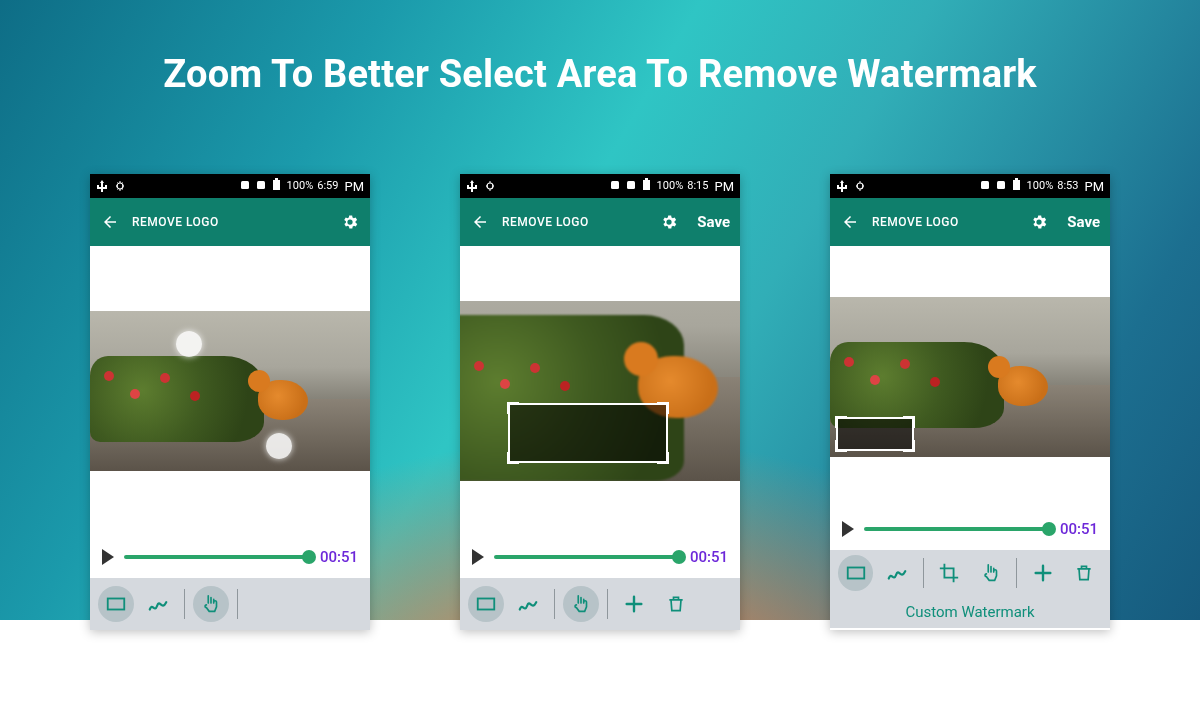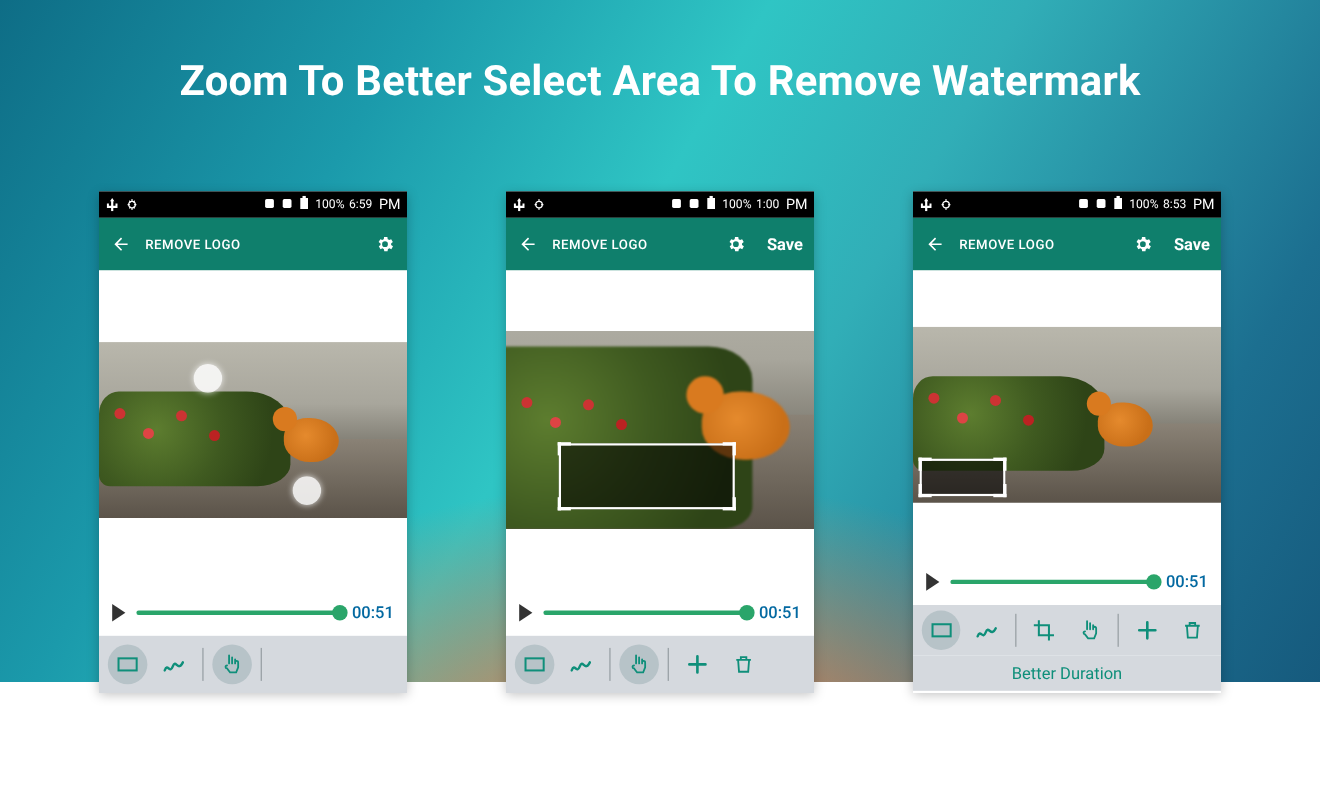--- a/index.html
+++ b/index.html
@@ -64,21 +64,21 @@
   .corner.tl { top:-3px; left:-3px; border-right:none; border-bottom:none; }
   .corner.tr { top:-3px; right:-3px; border-left:none; border-bottom:none; }
   .corner.bl { bottom:-3px; left:-3px; border-right:none; border-top:none; }
   .corner.br { bottom:-3px; right:-3px; border-left:none; border-top:none; }
 
   
   .player { height: 42px; background:#fff; display:flex; align-items:center; padding: 0 12px; gap:10px; }
   .play { width:0; height:0; border-left:12px solid #333; border-top:8px solid transparent; border-bottom:8px solid transparent; }
   .track { flex:1; height:4px; background:#2aa56a; border-radius:2px; position:relative; }
   .thumb { position:absolute; right:-6px; top:-5px; width:14px; height:14px; border-radius:50%; background:#2aa56a; }
-  .time { color:#0369a1; font-size:15px; font-weight:500; }
+  .time { color:#6d28d9; font-size:15px; font-weight:500; }
 
   
   .tools { height: 52px; background:#d5d9de; display:flex; align-items:center; padding:0 8px; gap:6px; }
   .tbtn { width:36px; height:36px; border-radius:50%; display:flex; align-items:center; justify-content:center; }
   .tbtn.sel { background:#b7c3c8; }
   .tsep { width:1px; height:30px; background:#8f979c; margin:0 2px; }
   .tico { color:#0f8f7a; }
 
   .extra { height:32px; background:#d5d9de; display:flex; align-items:center; justify-content:center; color:#0f8f7a; font-size:15px; }
 
@@ -213,21 +213,21 @@
                 <rect x="1" y="1" width="8" height="8" rx="1.5" fill="#fff"></rect>
               </svg>
             </span>
           <span class="sb-ico">
               <svg width="9" height="13" viewBox="0 0 9 13">
                 <rect x="1" y="2" width="7" height="10" fill="#fff"></rect>
                 <rect x="3" y="0" width="3" height="2" fill="#fff"></rect>
               </svg>
             </span>
           <span class="battxt">100%</span>
-          <span class="clock">1:00</span>
+          <span class="clock">8:15</span>
             <span class="ampm">PM</span>
         </div>
       </div>
       <div class="appbar">
         <span class="back">
             <svg width="18" height="18" viewBox="0 0 24 24">
               <path d="M20 11H7.8l5.6-5.6L12 4l-8 8 8 8 1.4-1.4L7.8 13H20z" fill="#fff"></path>
             </svg>
           </span>
         <span class="ttl">REMOVE LOGO</span>
@@ -403,17 +403,17 @@
             <svg class="tico" width="22" height="22" viewBox="0 0 24 24">
               <path d="M12 4v16M4 12h16" stroke="#0f8f7a" stroke-width="2.6" stroke-linecap="round"></path>
             </svg>
           </div>
         <div class="tbtn">
             <svg class="tico" width="20" height="22" viewBox="0 0 24 24">
               <path d="M6 7h12l-1 13H7zM9 4h6v3H9zM4 7h16" fill="none" stroke="#0f8f7a" stroke-width="2"></path>
             </svg>
           </div>
       </div>
-      <div class="extra">Better Duration</div>
+      <div class="extra">Custom Watermark</div>
     </div>
 
   </div>
 </div>
 
 </body></html>

